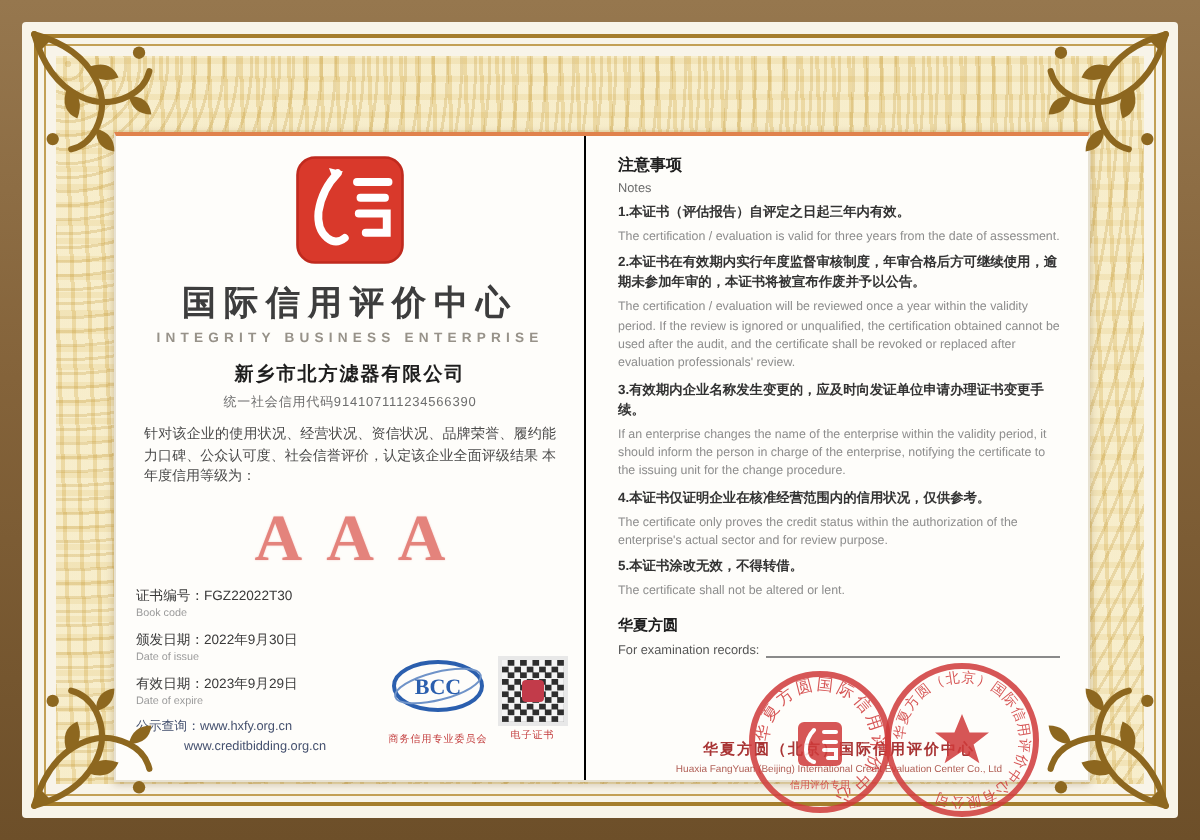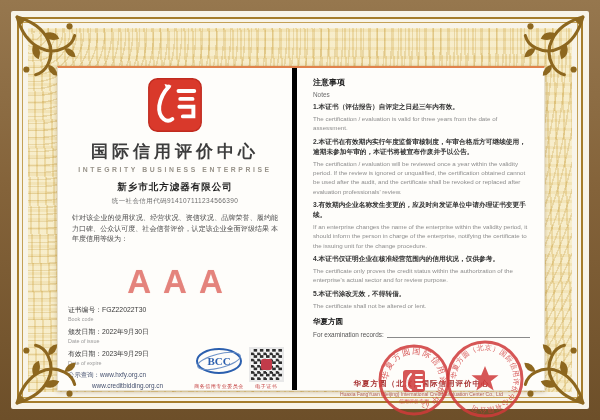--- a/index.html
+++ b/index.html
@@ -20,39 +20,39 @@
   .corner.tl{left:13px;top:13px;}
   .corner.tr{right:13px;top:13px;transform:rotate(90deg);}
   .corner.br{right:13px;bottom:13px;transform:rotate(180deg);}
   .corner.bl{left:13px;bottom:13px;transform:rotate(270deg);}
   
   .page{position:absolute;left:57px;top:66px;width:488px;height:325px;background:#fefdfa;
         border:1px solid #e7e1d1;border-top:2px solid #e0824c;box-sizing:border-box;
         box-shadow:0 1px 4px rgba(120,90,40,.35);display:flex;}
   .col-left{width:234px;box-sizing:border-box;text-align:center;padding-top:7px;}
   .col-right{flex:1;box-sizing:border-box;padding:9px 14px 4px 16px;text-align:left;
-             border-left:5px solid #000000;}
+             border-left:1px solid #000000;}
   
   .logo-box{width:56px;height:56px;margin:2px auto 0;}
   .cert-title{margin-top:7px;font-size:17px;font-weight:bold;color:#3d3d3d;letter-spacing:4px;}
   .cert-subtitle{margin-top:3px;font-size:6.8px;font-weight:bold;color:#979289;letter-spacing:2.6px;}
   .company{margin-top:8px;font-size:9.5px;font-weight:bold;color:#1e1e1e;letter-spacing:1px;}
   .credit-code{margin-top:3px;font-size:6.5px;color:#6d6d6d;letter-spacing:.4px;}
   .statement{width:206px;margin:7px auto 0;font-size:7px;line-height:1.5;color:#4a4a4a;
              text-align:justify;}
-  .grade{margin-top:18px;font-family:Liberation Sans, sans-serif;font-size:33px;font-weight:bold;
+  .grade{margin-top:7px;font-family:Liberation Serif, serif;font-size:33px;font-weight:bold;
          color:#e4837c;letter-spacing:12px;text-indent:12px;text-shadow:0 0 1px rgba(228,131,124,.4);}
   .bottom-flex{display:flex;text-align:left;padding:4px 2px 0 10px;}
   .fields{width:118px;}
   .fld{margin-bottom:5px;}
   .fld-cn{font-size:6.8px;color:#3a3a3a;}
   .fld-en{font-size:5.4px;color:#9b9b9b;margin-top:1px;}
   .query1{font-size:6.4px;color:#44506e;margin-top:3px;}
   .query2{font-size:6.4px;color:#44506e;margin-top:2px;padding-left:24px;}
-  .logos{flex:1;display:flex;gap:7px;justify-content:center;align-items:flex-end;margin-top:32px;}
+  .logos{flex:1;display:flex;gap:7px;justify-content:center;align-items:center;margin-top:32px;}
   .logo-col{text-align:center;}
   .bcc-caption,.qr-caption{font-size:5px;color:#c23b3b;letter-spacing:.5px;margin-top:3px;white-space:nowrap;}
   .qr{width:31px;height:31px;position:relative;margin:0 auto;
       background:repeating-conic-gradient(#2e2e2e 0% 25%, #f4f4f4 25% 50%) 0 0/6.2px 6.2px;
       outline:2px solid #e8e8e8;}
   .qr::after{content:"";position:absolute;left:10px;top:10px;width:11px;height:11px;background:#c23b4a;border-radius:2px;}
   
   .note-h{font-size:8px;font-weight:bold;color:#202020;}
   .note-sub{font-size:6.4px;color:#6b6b6b;margin-top:3px;}
   .n-cn{font-size:6.7px;font-weight:600;color:#333;line-height:1.5;margin-top:4px;}

